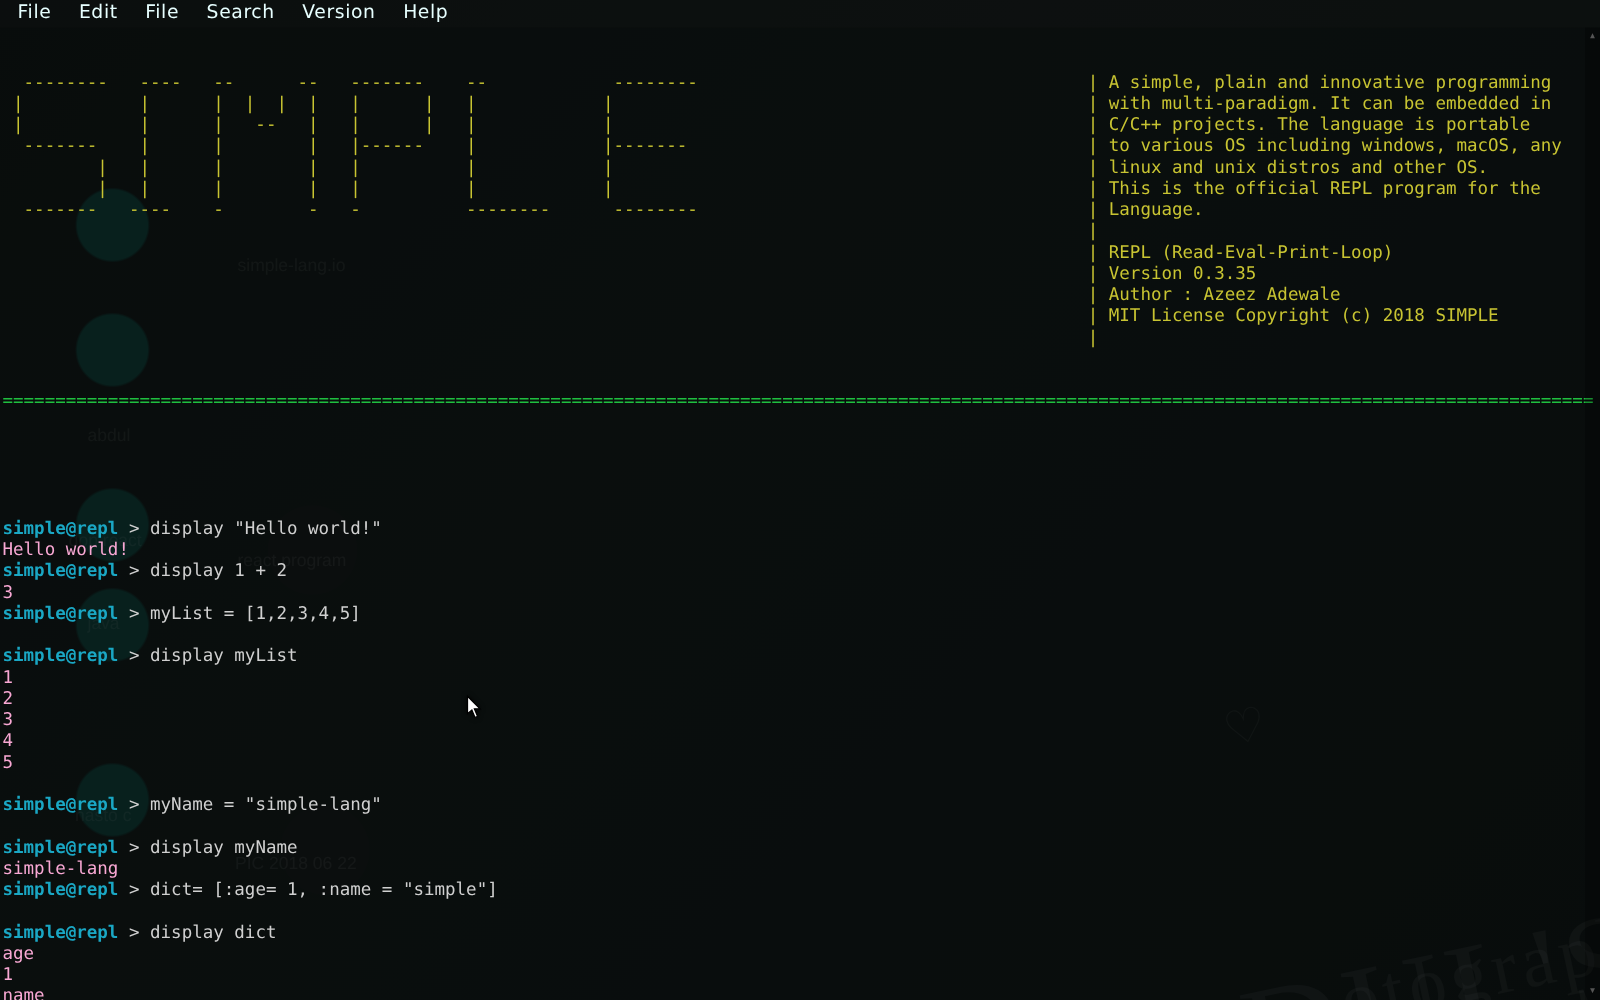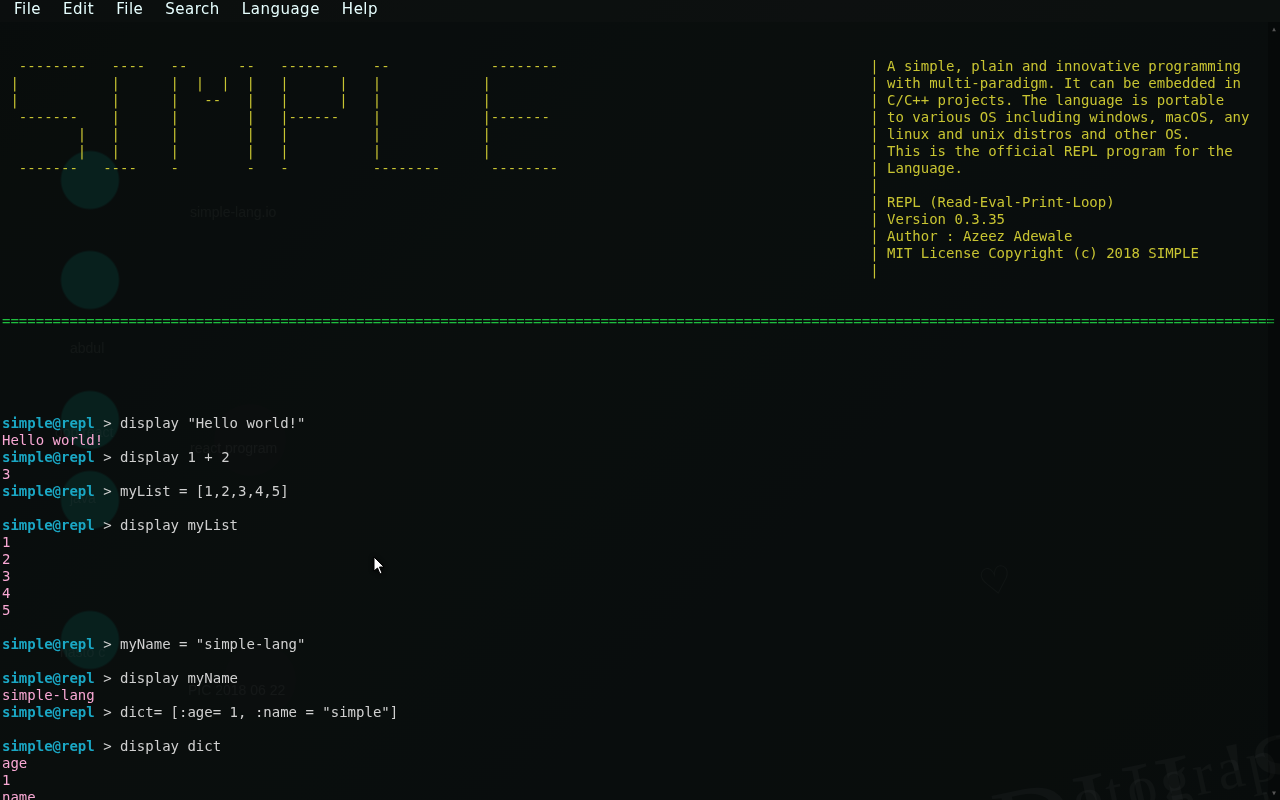--- a/index.html
+++ b/index.html
@@ -119,21 +119,21 @@
     <span class="dlabel" style="left: 60px; top: 644px;">nasto c</span>
     <span class="dlabel" style="left: 188px; top: 682px;">PIC 2018 06 22</span>
     <span class="dlabel" style="left: 190px; top: 204px;">simple-lang.io</span>
   </div>
 
 <div class="menubar">
     <div class="item">File</div>
     <div class="item">Edit</div>
     <div class="item">File</div>
     <div class="item">Search</div>
-    <div class="item">Language</div>
+    <div class="item">Version</div>
     <div class="item">Help</div>
   </div>
 
 <div class="term">
   <div id="header-block"><div class="hdr-row"><span class="ascii">  --------   ----   --      --   -------    --            --------                                     </span><span class="ascii">| </span><span class="info">A simple, plain and innovative programming</span></div><div class="hdr-row"><span class="ascii"> |           |      |  |  |  |   |      |   |            |                                             </span><span class="ascii">| </span><span class="info">with multi-paradigm. It can be embedded in</span></div><div class="hdr-row"><span class="ascii"> |           |      |   --   |   |      |   |            |                                             </span><span class="ascii">| </span><span class="info">C/C++ projects. The language is portable</span></div><div class="hdr-row"><span class="ascii">  -------    |      |        |   |------    |            |-------                                      </span><span class="ascii">| </span><span class="info">to various OS including windows, macOS, any</span></div><div class="hdr-row"><span class="ascii">         |   |      |        |   |          |            |                                             </span><span class="ascii">| </span><span class="info">linux and unix distros and other OS.</span></div><div class="hdr-row"><span class="ascii">         |   |      |        |   |          |            |                                             </span><span class="ascii">| </span><span class="info">This is the official REPL program for the</span></div><div class="hdr-row"><span class="ascii">  -------   ----    -        -   -          --------      --------                                     </span><span class="ascii">| </span><span class="info">Language.</span></div><div class="hdr-row"><span class="ascii">                                                                                                       </span><span class="ascii">| </span><span class="info"></span></div><div class="hdr-row"><span class="ascii">                                                                                                       </span><span class="ascii">| </span><span class="info">REPL (Read-Eval-Print-Loop)</span></div><div class="hdr-row"><span class="ascii">                                                                                                       </span><span class="ascii">| </span><span class="info">Version 0.3.35</span></div><div class="hdr-row"><span class="ascii">                                                                                                       </span><span class="ascii">| </span><span class="info">Author : Azeez Adewale</span></div><div class="hdr-row"><span class="ascii">                                                                                                       </span><span class="ascii">| </span><span class="info">MIT License Copyright (c) 2018 SIMPLE</span></div><div class="hdr-row"><span class="ascii">                                                                                                       </span><span class="ascii">| </span><span class="info"></span></div></div>
   <div class="rule" id="rule">=======================================================================================================================================================</div>
   <div class="out">&nbsp;</div>
   <div id="session"><div><span class="prompt">simple@repl</span><span class="gt"> &gt; </span><span class="cmd">display "Hello world!"</span></div><div class="out">Hello world!</div><div><span class="prompt">simple@repl</span><span class="gt"> &gt; </span><span class="cmd">display 1 + 2</span></div><div class="out">3</div><div><span class="prompt">simple@repl</span><span class="gt"> &gt; </span><span class="cmd">myList = [1,2,3,4,5]</span></div><div class="out">&nbsp;</div><div><span class="prompt">simple@repl</span><span class="gt"> &gt; </span><span class="cmd">display myList</span></div><div class="out">1</div><div class="out">2</div><div class="out">3</div><div class="out">4</div><div class="out">5</div><div class="out">&nbsp;</div><div><span class="prompt">simple@repl</span><span class="gt"> &gt; </span><span class="cmd">myName = "simple-lang"</span></div><div class="out">&nbsp;</div><div><span class="prompt">simple@repl</span><span class="gt"> &gt; </span><span class="cmd">display myName</span></div><div class="out">simple-lang</div><div><span class="prompt">simple@repl</span><span class="gt"> &gt; </span><span class="cmd">dict= [:age= 1, :name = "simple"]</span></div><div class="out">&nbsp;</div><div><span class="prompt">simple@repl</span><span class="gt"> &gt; </span><span class="cmd">display dict</span></div><div class="out">age</div><div class="out">1</div><div class="out">name</div></div>
 </div>
 

